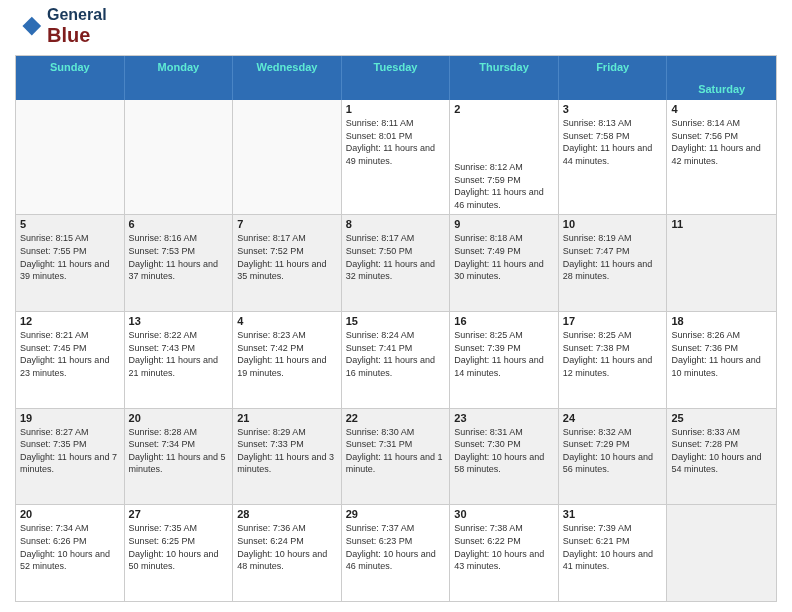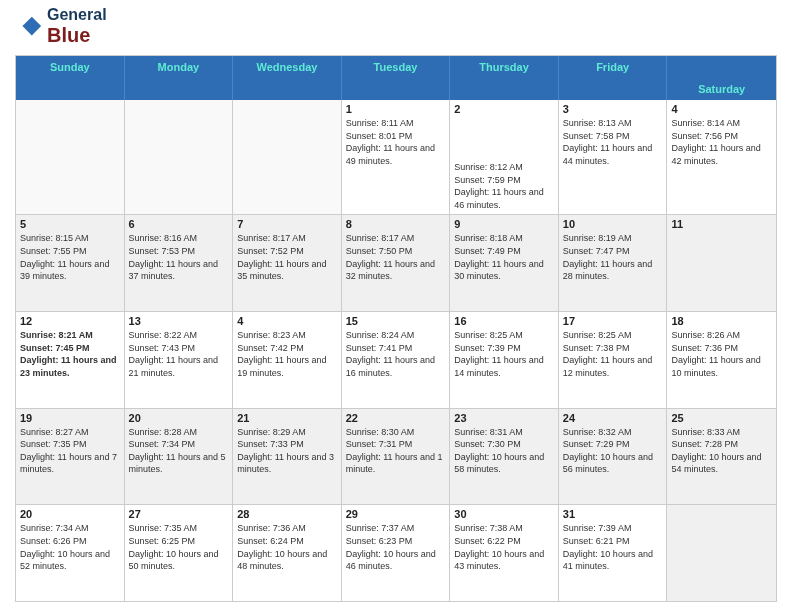--- a/index.html
+++ b/index.html
@@ -200,21 +200,21 @@
 Sunset: 7:47 PM
 Daylight: 11 hours and 28 minutes.</div>
           </div>
           <div class="day-cell shaded">
             <div class="day-num">11</div>
           </div>
         </div>
         <div class="week-row">
           <div class="day-cell">
             <div class="day-num">12</div>
-            <div class="day-info" style="white-space: pre-line; font-weight: bold;">Sunrise: 8:21 AM
+            <div class="day-info" style="white-space: pre-line;">Sunrise: 8:21 AM
 Sunset: 7:45 PM
 Daylight: 11 hours and 23 minutes.</div>
           </div>
           <div class="day-cell">
             <div class="day-num">13</div>
             <div class="day-info" style="white-space: pre-line;">Sunrise: 8:22 AM
 Sunset: 7:43 PM
 Daylight: 11 hours and 21 minutes.</div>
           </div>
           <div class="day-cell">

